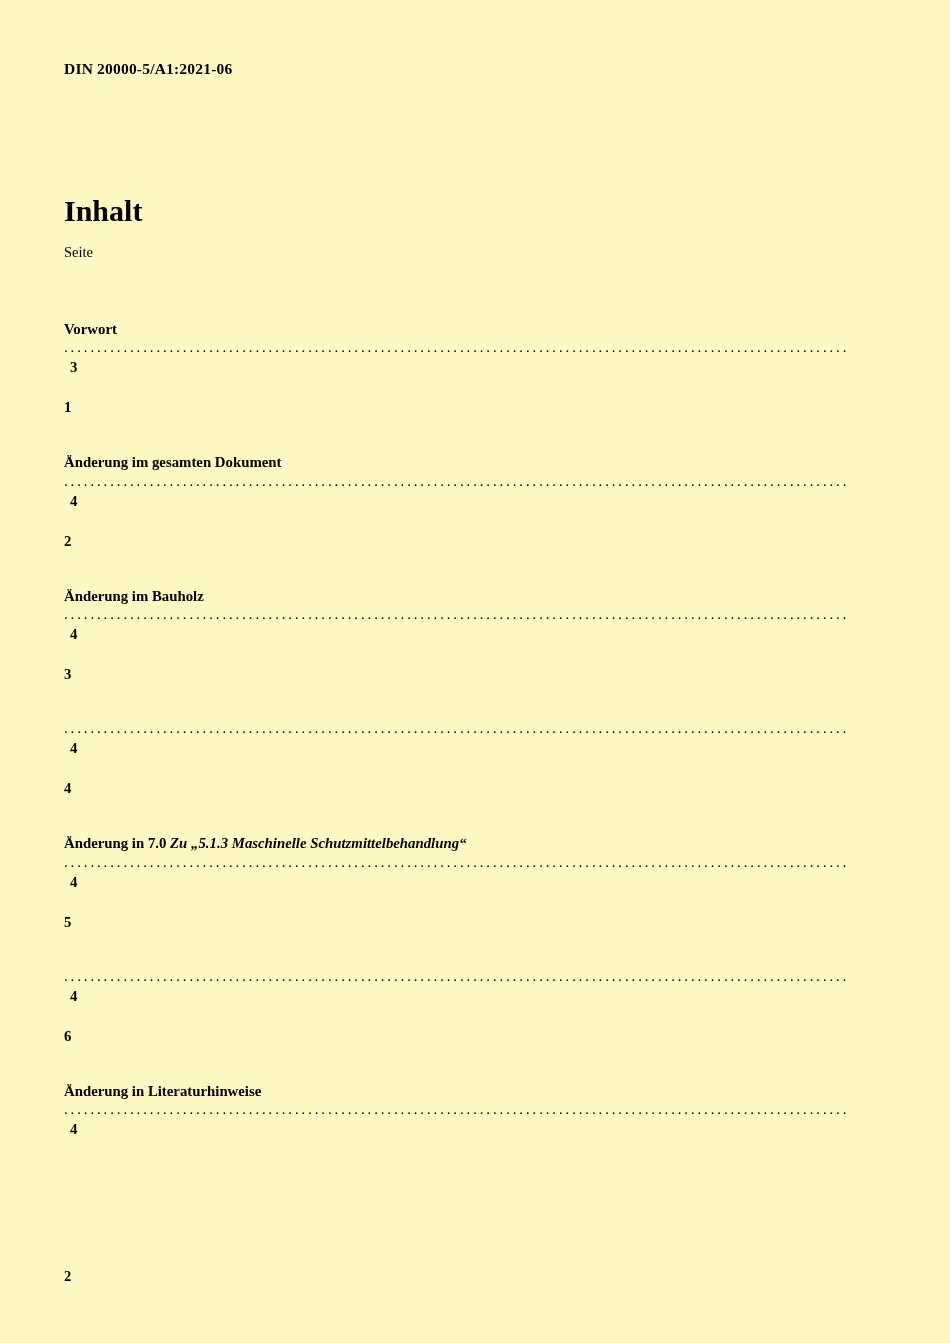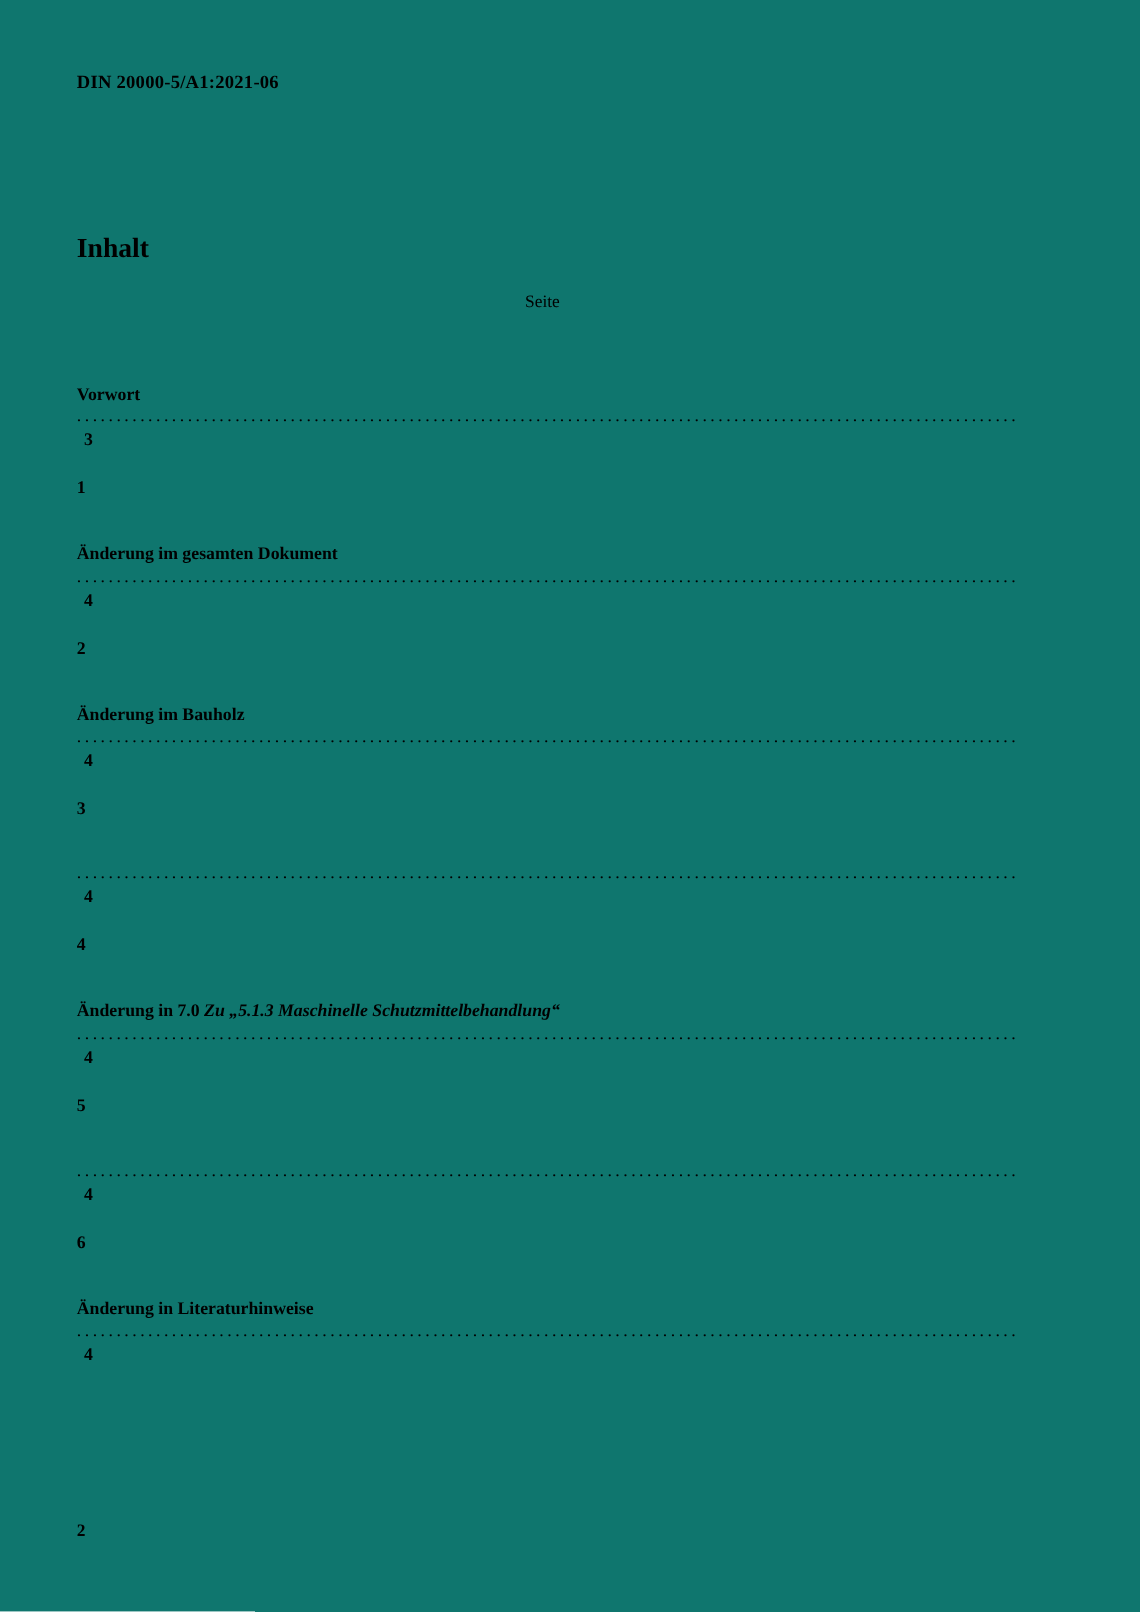--- a/index.html
+++ b/index.html
@@ -4,50 +4,50 @@
 <style>
   html, body {
     margin: 0;
     padding: 0;
     background: #ffffff;
   }
   .page {
     position: relative;
     width: 950px;
     height: 1343px;
-    background: #0f766e;
+    background: #fef9c3;
     font-family: "Liberation Serif", serif;
     color: #000000;
     box-sizing: border-box;
   }
   .doc-header {
     position: absolute;
     top: 60px;
     left: 64px;
     font-family: "Liberation Serif", serif;
     font-weight: bold;
     font-size: 15.5px;
     letter-spacing: 0.2px;
   }
   .toc-title {
     position: absolute;
     top: 194px;
     left: 64px;
     font-family: "Liberation Serif", serif;
     font-weight: bold;
-    font-size: 23px;
+    font-size: 30px;
   }
   .toc-block {
     position: absolute;
     top: 244px;
     left: 64px;
     width: 780px;
   }
   .seite-label {
-    text-align: center;
+    text-align: left;
     font-size: 14.5px;
     font-family: "Liberation Serif", serif;
     font-weight: normal;
     padding-right: 4px;
     margin-bottom: 4px;
   }
   .toc-row {
     display: flex;
     align-items: baseline;
     font-size: 14.8px;

